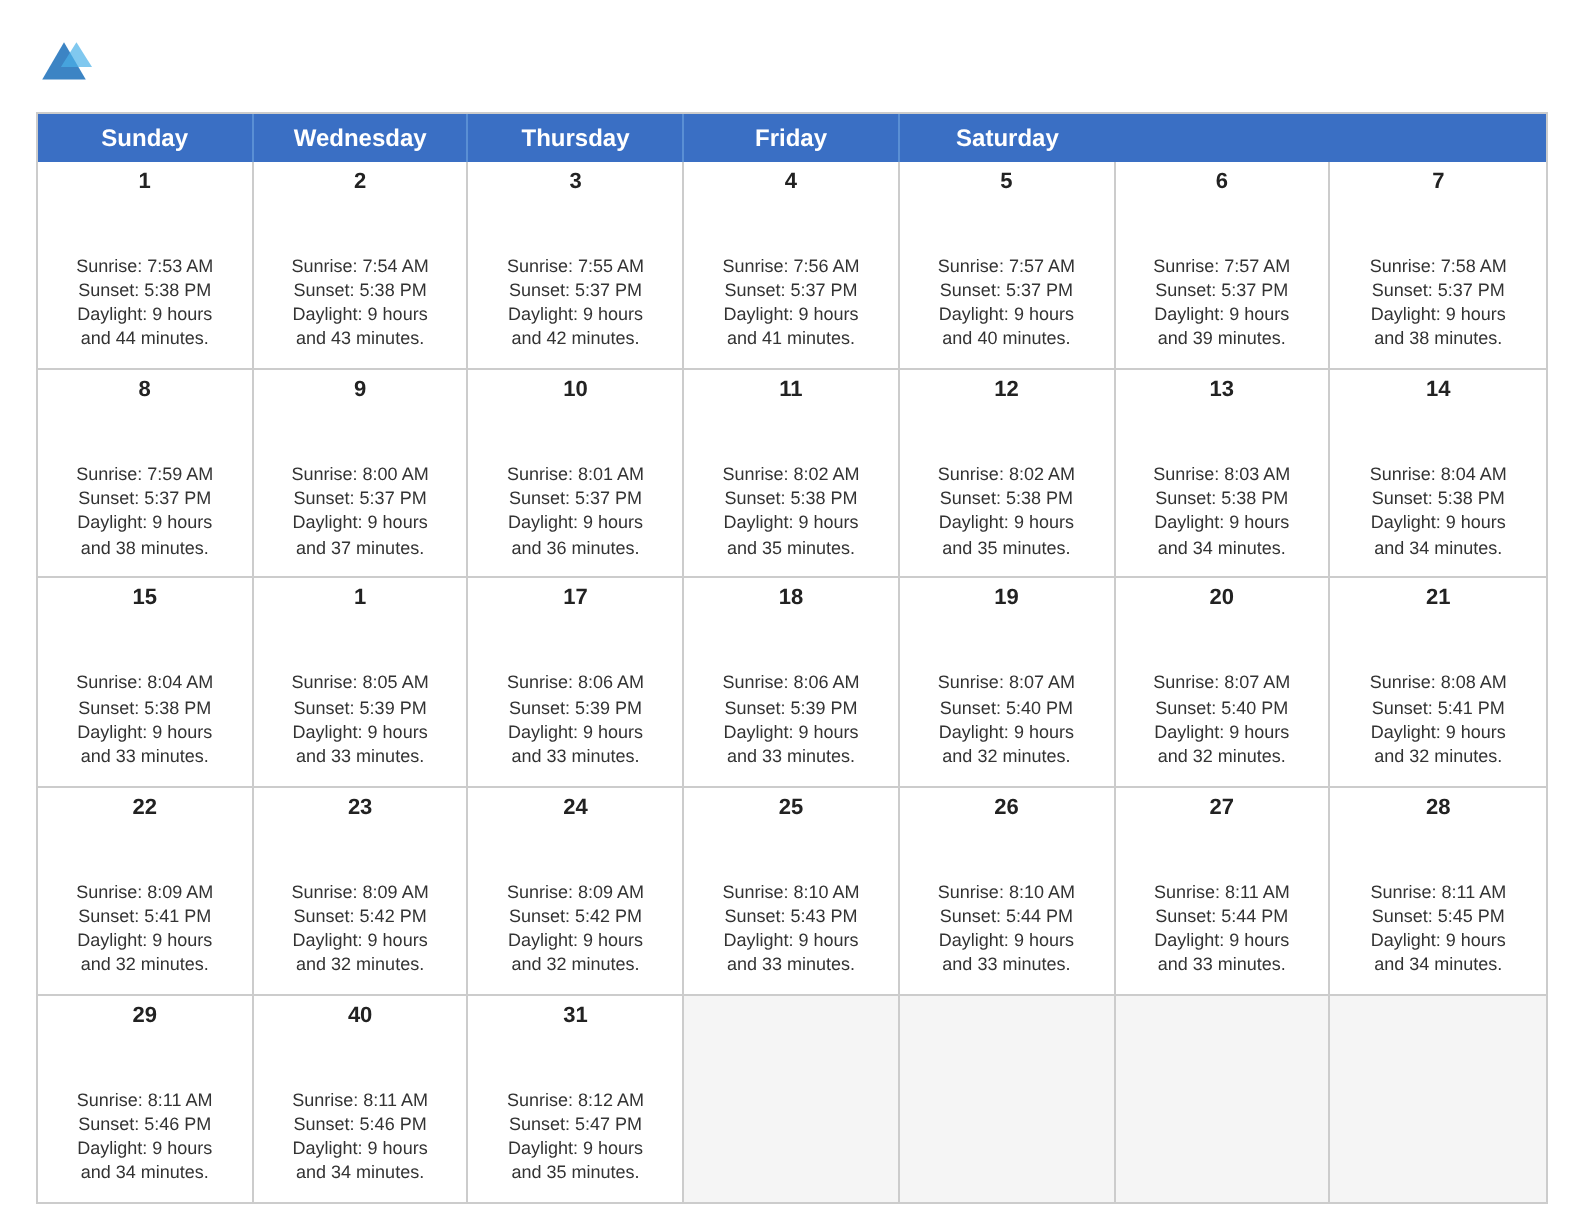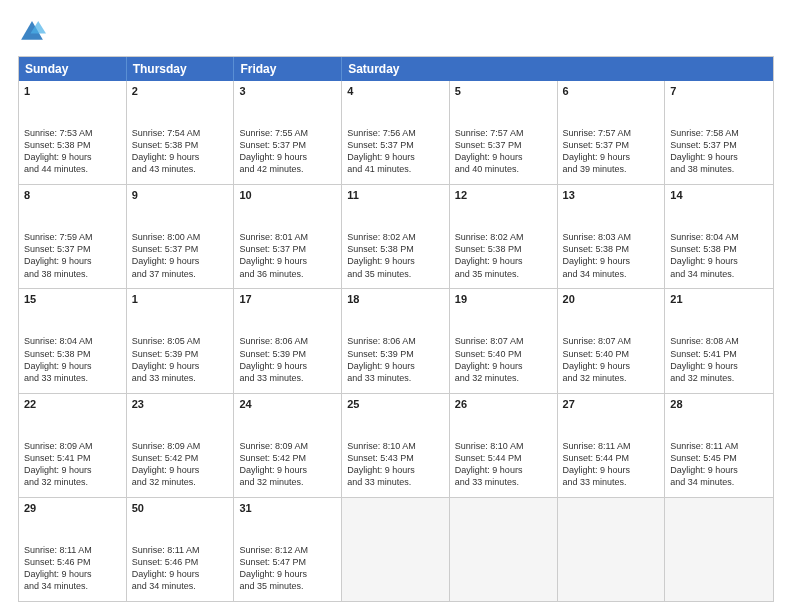--- a/index.html
+++ b/index.html
@@ -9,20 +9,21 @@
       font-family: Arial, sans-serif;
       background: #fff;
       overflow: hidden;
     }
     .page {
       width: 792px;
       height: 612px;
       padding: 18px 18px 10px 18px;
       display: flex;
       flex-direction: column;
+      text-align: center;
     }
     .header {
       display: flex;
       justify-content: space-between;
       align-items: flex-start;
       margin-bottom: 10px;
     }
     .logo {
       display: flex;
       align-items: center;
@@ -126,20 +127,21 @@
     </div>
     <div class="title-block">
       <div class="month-year"></div>
       <div class="location"></div>
     </div>
   </div>
 
   <div class="calendar">
     <div class="cal-header">
     <div class="cal-header-cell">Sunday</div>
+        <div class="cal-header-cell">Wednesday</div>
         <div class="cal-header-cell">Thursday</div>
         <div class="cal-header-cell">Friday</div>
         <div class="cal-header-cell">Saturday</div>
       </div>
     <div class="cal-body">
     <div class="cal-row">
           <div class="cal-cell">
             <span class="day-num">1</span>
             <div class="cell-text">Sunrise: 7:53 AM<br>Sunset: 5:38 PM<br>Daylight: 9 hours<br>and 44 minutes.</div>
           </div>
@@ -257,21 +259,21 @@
             <span class="day-num">28</span>
             <div class="cell-text">Sunrise: 8:11 AM<br>Sunset: 5:45 PM<br>Daylight: 9 hours<br>and 34 minutes.</div>
           </div>
         </div>
         <div class="cal-row">
           <div class="cal-cell">
             <span class="day-num">29</span>
             <div class="cell-text">Sunrise: 8:11 AM<br>Sunset: 5:46 PM<br>Daylight: 9 hours<br>and 34 minutes.</div>
           </div>
           <div class="cal-cell">
-            <span class="day-num">50</span>
+            <span class="day-num">40</span>
             <div class="cell-text">Sunrise: 8:11 AM<br>Sunset: 5:46 PM<br>Daylight: 9 hours<br>and 34 minutes.</div>
           </div>
           <div class="cal-cell">
             <span class="day-num">31</span>
             <div class="cell-text">Sunrise: 8:12 AM<br>Sunset: 5:47 PM<br>Daylight: 9 hours<br>and 35 minutes.</div>
           </div>
           <div class="cal-cell empty"></div>
           <div class="cal-cell empty"></div>
           <div class="cal-cell empty"></div>
           <div class="cal-cell empty"></div>

